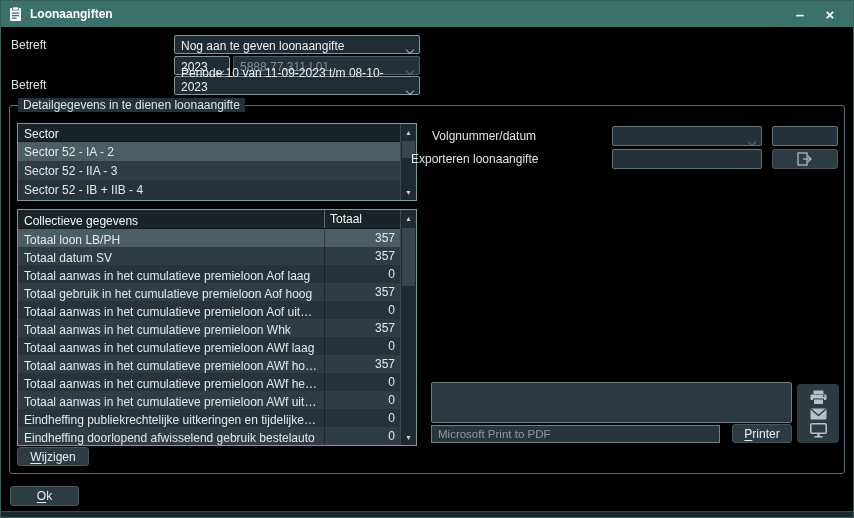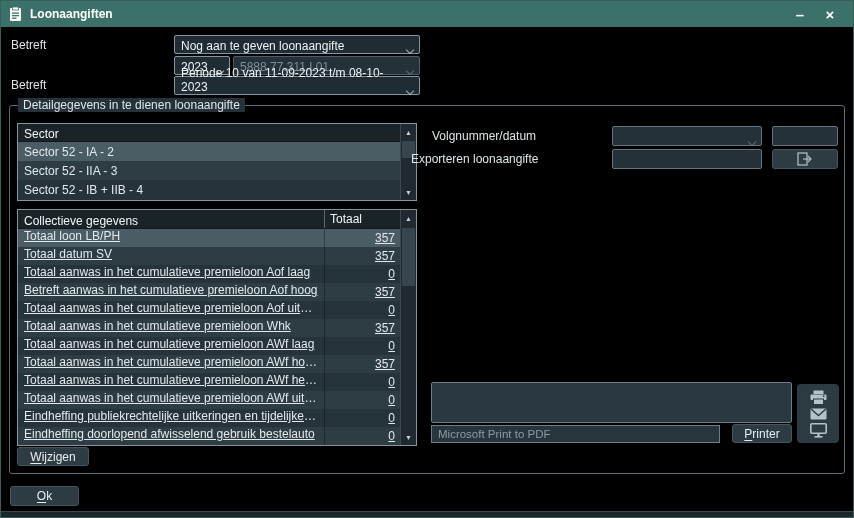--- a/index.html
+++ b/index.html
@@ -56,21 +56,21 @@
     display:flex; align-items:flex-end; border-bottom:1px solid #10181c;
     margin-right:16px;
   }
   .list-header .hcell { padding:0 6px; flex:1; overflow:hidden; white-space:nowrap; }
   .list-header .hcell-val {
     flex:none; width:76px; padding:0 5px; border-left:1px solid #5a6a72; height:100%;
     display:flex; align-items:center;
   }
   .list-body { margin-right:16px; }
   .lrow { height:19px; display:flex; align-items:center; white-space:nowrap; }
-  .trow { height:18px; display:flex; align-items:flex-start; white-space:nowrap;text-decoration:underline; }
+  .trow { height:18px; display:flex; align-items:flex-end; white-space:nowrap; }
   .lrow .cell, .trow .cell { padding:0 6px; flex:1; overflow:hidden; text-overflow:ellipsis; }
   .trow .vcell {
     flex:none; width:76px; height:100%; padding:0 5px;
     display:flex; align-items:center; justify-content:flex-end;
     border-left:1px solid rgba(0,0,0,0.35);
   }
   .sel      { background:#4a5c64; }
   .stripe-a { background:#2e3d44; }
   .stripe-b { background:#26333a; }
   
@@ -194,21 +194,21 @@
           </div>
           <div class="trow stripe-a">
             <span class="cell">Totaal datum SV</span>
             <span class="vcell">357</span>
           </div>
           <div class="trow stripe-b">
             <span class="cell">Totaal aanwas in het cumulatieve premieloon Aof laag</span>
             <span class="vcell">0</span>
           </div>
           <div class="trow stripe-a">
-            <span class="cell">Betreft aanwas in het cumulatieve premieloon Aof hoog</span>
+            <span class="cell">Totaal gebruik in het cumulatieve premieloon Aof hoog</span>
             <span class="vcell">357</span>
           </div>
           <div class="trow stripe-b">
             <span class="cell">Totaal aanwas in het cumulatieve premieloon Aof uitkering</span>
             <span class="vcell">0</span>
           </div>
           <div class="trow stripe-a">
             <span class="cell">Totaal aanwas in het cumulatieve premieloon Whk</span>
             <span class="vcell">357</span>
           </div>

